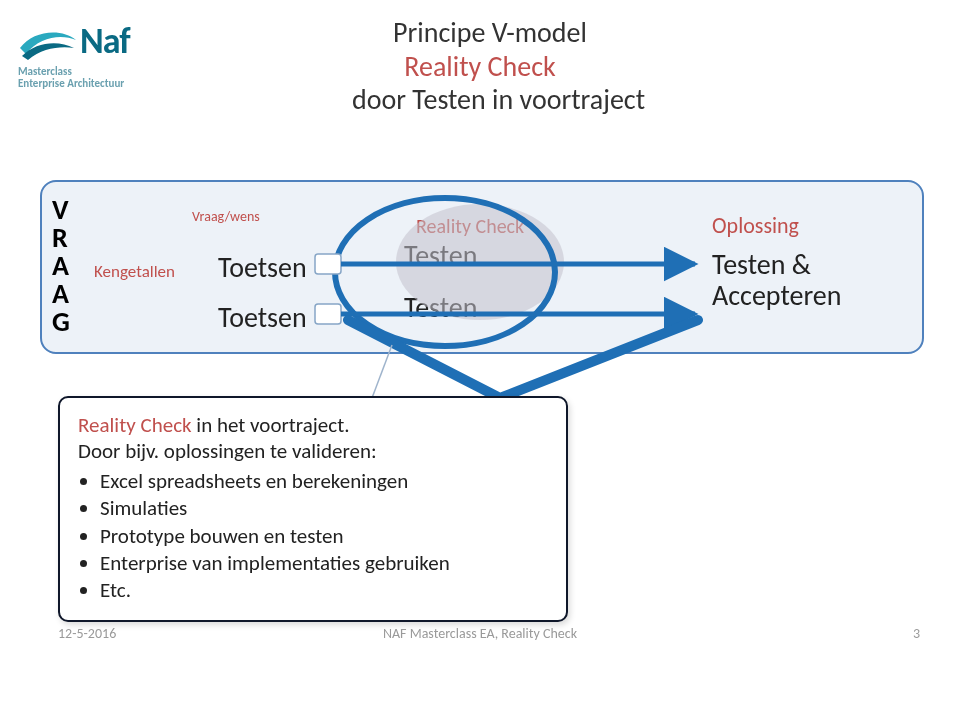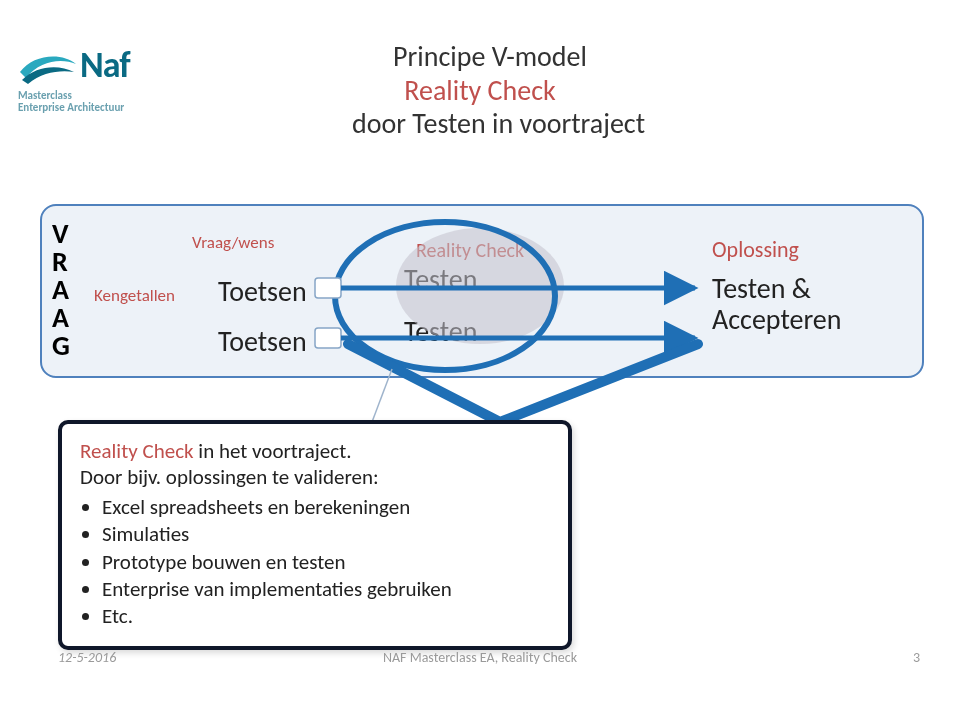--- a/index.html
+++ b/index.html
@@ -10,21 +10,20 @@
     font-family: "Calibri", "Segoe UI", Arial, sans-serif;
     background: #fff;
     color: #333;
     position: relative;
     overflow: hidden;
   }
   .slide {
     position: relative;
     width: 960px;
     height: 647px;
-    margin-top: 24px;
   }
   .logo {
     position: absolute;
     top: 18px;
     left: 18px;
     width: 190px;
   }
   .logo-top {
     display: flex;
     align-items: center;
@@ -86,21 +85,21 @@
     left: 52px;
     top: 79px;
     color: #c0504d;
     font-size: 17px;
   }
   .vraagwens-label {
     position: absolute;
     left: 150px;
     top: 26px;
     color: #c0504d;
-    font-size: 17px;
+    font-size: 14px;
   }
   .toetsen1 {
     position: absolute;
     left: 176px;
     top: 68px;
     font-size: 28px;
     color: #222;
   }
   .toetsen2 {
     position: absolute;
@@ -145,21 +144,21 @@
     font-size: 28px;
     color: #222;
     line-height: 1.1;
   }
 
   .note-box {
     position: absolute;
     left: 58px;
     top: 396px;
     width: 470px;
-    border: 4px solid #0f172a;
+    border: 2px solid #0f172a;
     border-radius: 10px;
     background: #fff;
     padding: 14px 18px 16px 18px;
     font-size: 21px;
     color: #222;
     box-shadow: 2px 3px 6px rgba(0,0,0,0.15);
   }
   .note-box .rc-red {
     color: #c0504d;
   }
@@ -173,21 +172,21 @@
   }
 
   .footer {
     position: absolute;
     bottom: 22px;
     left: 0;
     width: 960px;
     font-size: 14px;
     color: #9a9a9a;
   }
-  .footer-date { position: absolute; left: 58px; font-style: italic; }
+  .footer-date { position: absolute; left: 58px; }
   .footer-center { position: absolute; left: 0; width: 960px; text-align: center; }
   .footer-page { position: absolute; right: 40px; }
 
   svg.overlay {
     position: absolute;
     left: 0;
     top: 0;
     width: 960px;
     height: 721px;
     pointer-events: none;

